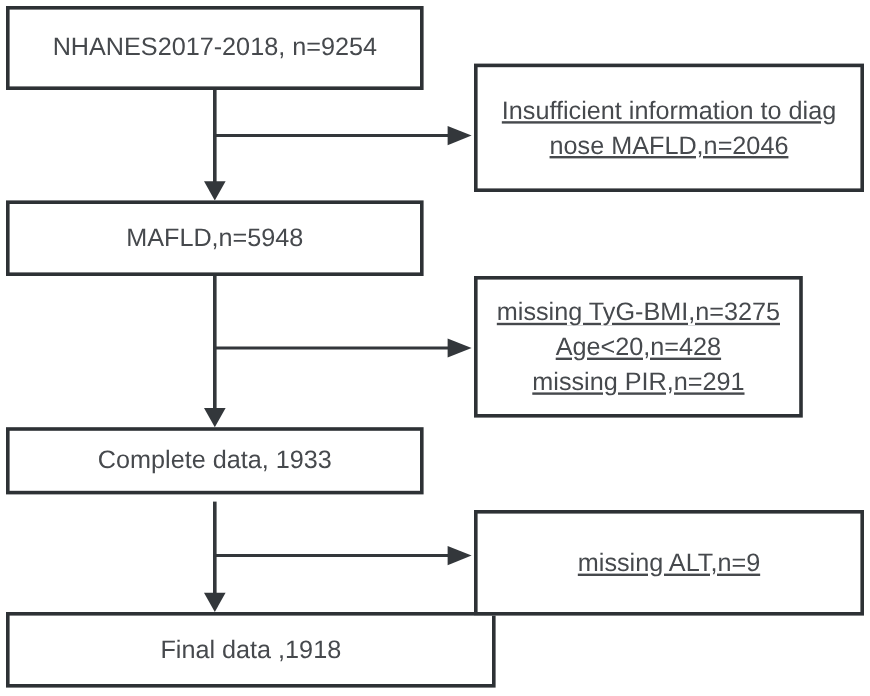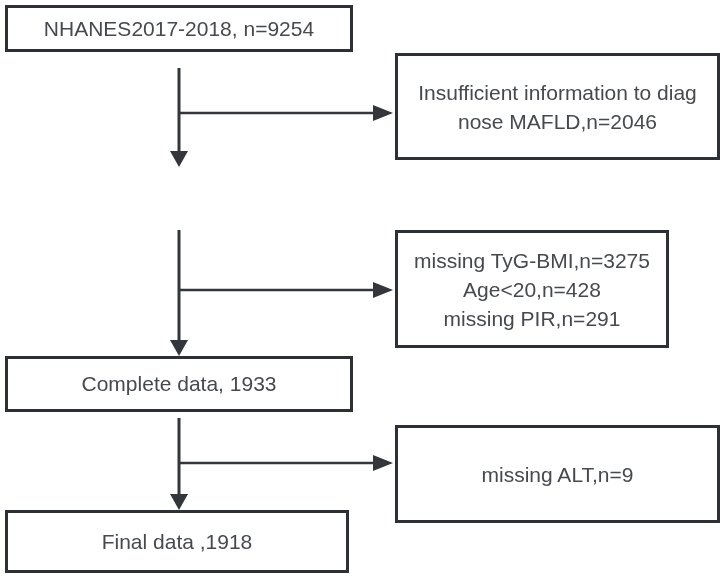--- a/index.html
+++ b/index.html
@@ -27,30 +27,31 @@
     justify-content: center;
     text-align: center;
     color: var(--text);
     font-size: 21px;
     line-height: 1.3;
     z-index: 2;
   }
   .node.excl {
     flex-direction: column;
     line-height: 29px;
+    text-decoration: underline;
   }
   
-  #node-nhanes        { left: 5px;   top: 5px;   width: 348px; height: 47px; }
+  #node-nhanes        { left: 5px;   top: 5px;   width: 348px; height: 70px; }
   #node-mafld         { left: 5px;   top: 167px; width: 348px; height: 63px; }
   #node-complete-data { left: 5px;   top: 356px; width: 348px; height: 56px; }
-  #node-final-data    { left: 5px;   top: 510px; width: 344px; height: 63px; }
+  #node-final-data    { left: 5px;   top: 510px; width: 408px; height: 63px; }
   
   #node-excl-diagnosis  { left: 395px; top: 53px;  width: 325px; height: 107px; }
   #node-excl-covariates { left: 395px; top: 230px; width: 274px; height: 118px; }
-  #node-excl-labs       { left: 395px; top: 425px; width: 325px; height: 98px;  }
+  #node-excl-labs       { left: 395px; top: 425px; width: 325px; height: 88px;  }
   
   #connectors {
     position: absolute;
     left: 0; top: 0;
     width: 725px; height: 580px;
     z-index: 1;
     pointer-events: none;
   }
   #connectors line { stroke: var(--arrow); }
   #connectors line.v { stroke-width: 3; }
@@ -59,20 +60,23 @@
 </style>
 </head>
 <body>
 
 <div id="flowchart">
 
   <div class="node" id="node-nhanes">
     <span>NHANES2017-2018,  n=9254</span>
   </div>
 
+  <div class="node" id="node-mafld">
+    <span>MAFLD,n=5948</span>
+  </div>
 
   <div class="node" id="node-complete-data">
     <span>Complete data, 1933</span>
   </div>
 
   <div class="node" id="node-final-data">
     <span>Final data ,1918</span>
   </div>
 
   <div class="node excl" id="node-excl-diagnosis">

